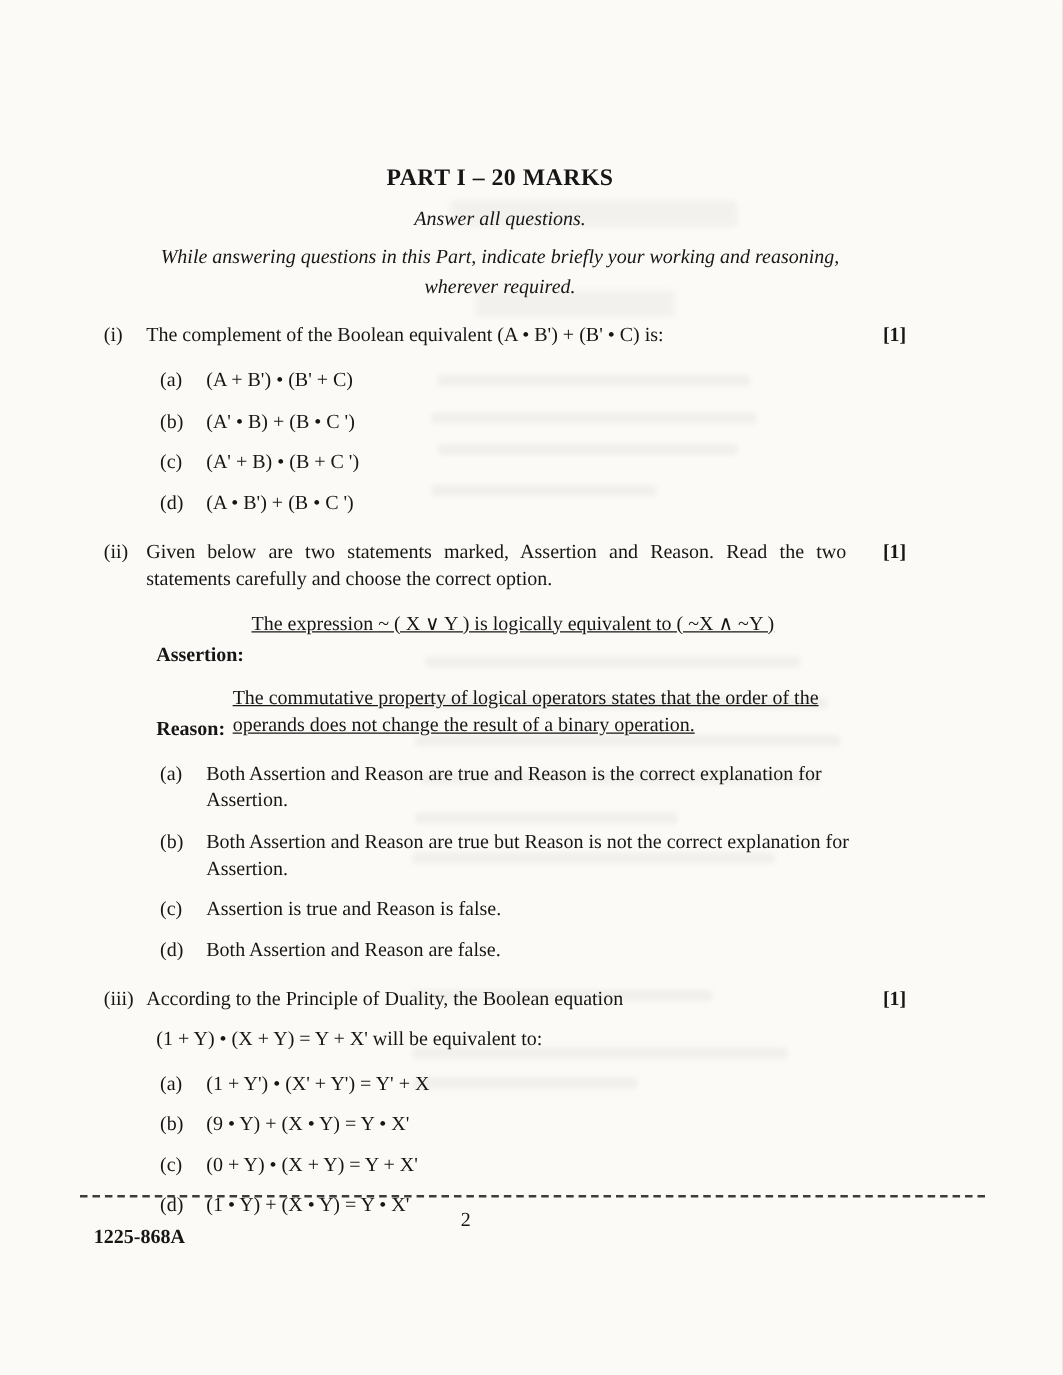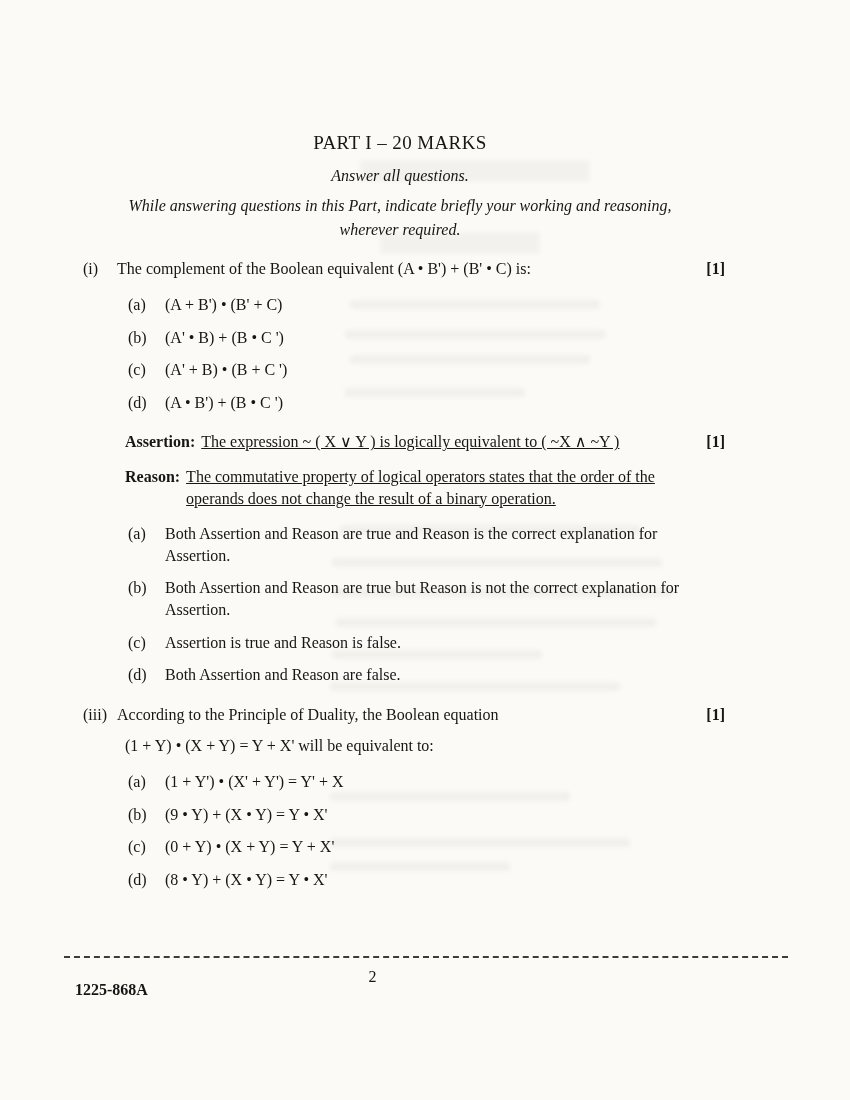--- a/index.html
+++ b/index.html
@@ -20,21 +20,21 @@
     box-shadow: 0 0 6px rgba(0,0,0,0.15);
   }
   .content {
     position: absolute;
     top: 130px;
     left: 75px;
     width: 650px;
   }
   .part-title {
     text-align: center;
-    font-weight: normal;
+    font-weight: bold;
     font-size: 19px;
     letter-spacing: 0.4px;
   }
   .answer-all {
     text-align: center;
     font-style: italic;
     margin-top: 9px;
   }
   .note-line {
     text-align: center;
@@ -84,20 +84,21 @@
   .statement {
     display: flex;
     margin-top: 13px;
     margin-right: 40px;
   }
   .statement .stmt-label {
     flex: none;
     font-weight: bold;
     margin-right: 6px;
     white-space: nowrap;
+    margin-top: 25px;
   }
   .statement .stmt-text {
     flex: 1;
     text-decoration: underline;
   }
   .options {
     margin-left: 53px;
     margin-top: 14px;
   }
   .opt {
@@ -195,20 +196,24 @@
         </div>
         <div class="opt">
           <span class="opt-label">(d)</span>
           <span class="opt-text">(A • B') + (B • C ')</span>
         </div>
       </div>
     </div>
 
     <div class="qblock">
       <span class="marks">[1]</span>
+      <div class="qrow">
+        <span class="qnum">(ii)</span>
+        <span class="qtext">Given below are two statements marked, Assertion and Reason. Read the two statements carefully and choose the correct option.</span>
+      </div>
       <div class="statements">
         <div class="statement">
           <span class="stmt-label">Assertion:</span>
           <span class="stmt-text">The expression ~ ( X ∨ Y ) is logically equivalent to ( ~X ∧ ~Y )</span>
         </div>
         <div class="statement">
           <span class="stmt-label">Reason:</span>
           <span class="stmt-text">The commutative property of logical operators states that the order of the operands does not change the result of a binary operation.</span>
         </div>
       </div>
@@ -247,21 +252,21 @@
         <div class="opt">
           <span class="opt-label">(b)</span>
           <span class="opt-text">(9 • Y) + (X • Y) = Y • X'</span>
         </div>
         <div class="opt">
           <span class="opt-label">(c)</span>
           <span class="opt-text">(0 + Y) • (X + Y) = Y + X'</span>
         </div>
         <div class="opt">
           <span class="opt-label">(d)</span>
-          <span class="opt-text">(8 • Y) + (X • Y) = Y • X'</span>
+          <span class="opt-text">(1 • Y) + (X • Y) = Y • X'</span>
         </div>
       </div>
     </div>
 
   </div>
 
   <div class="footer-rule"></div>
   <div class="footer-page">2</div>
   <div class="footer-code">1225-868A</div>
 

